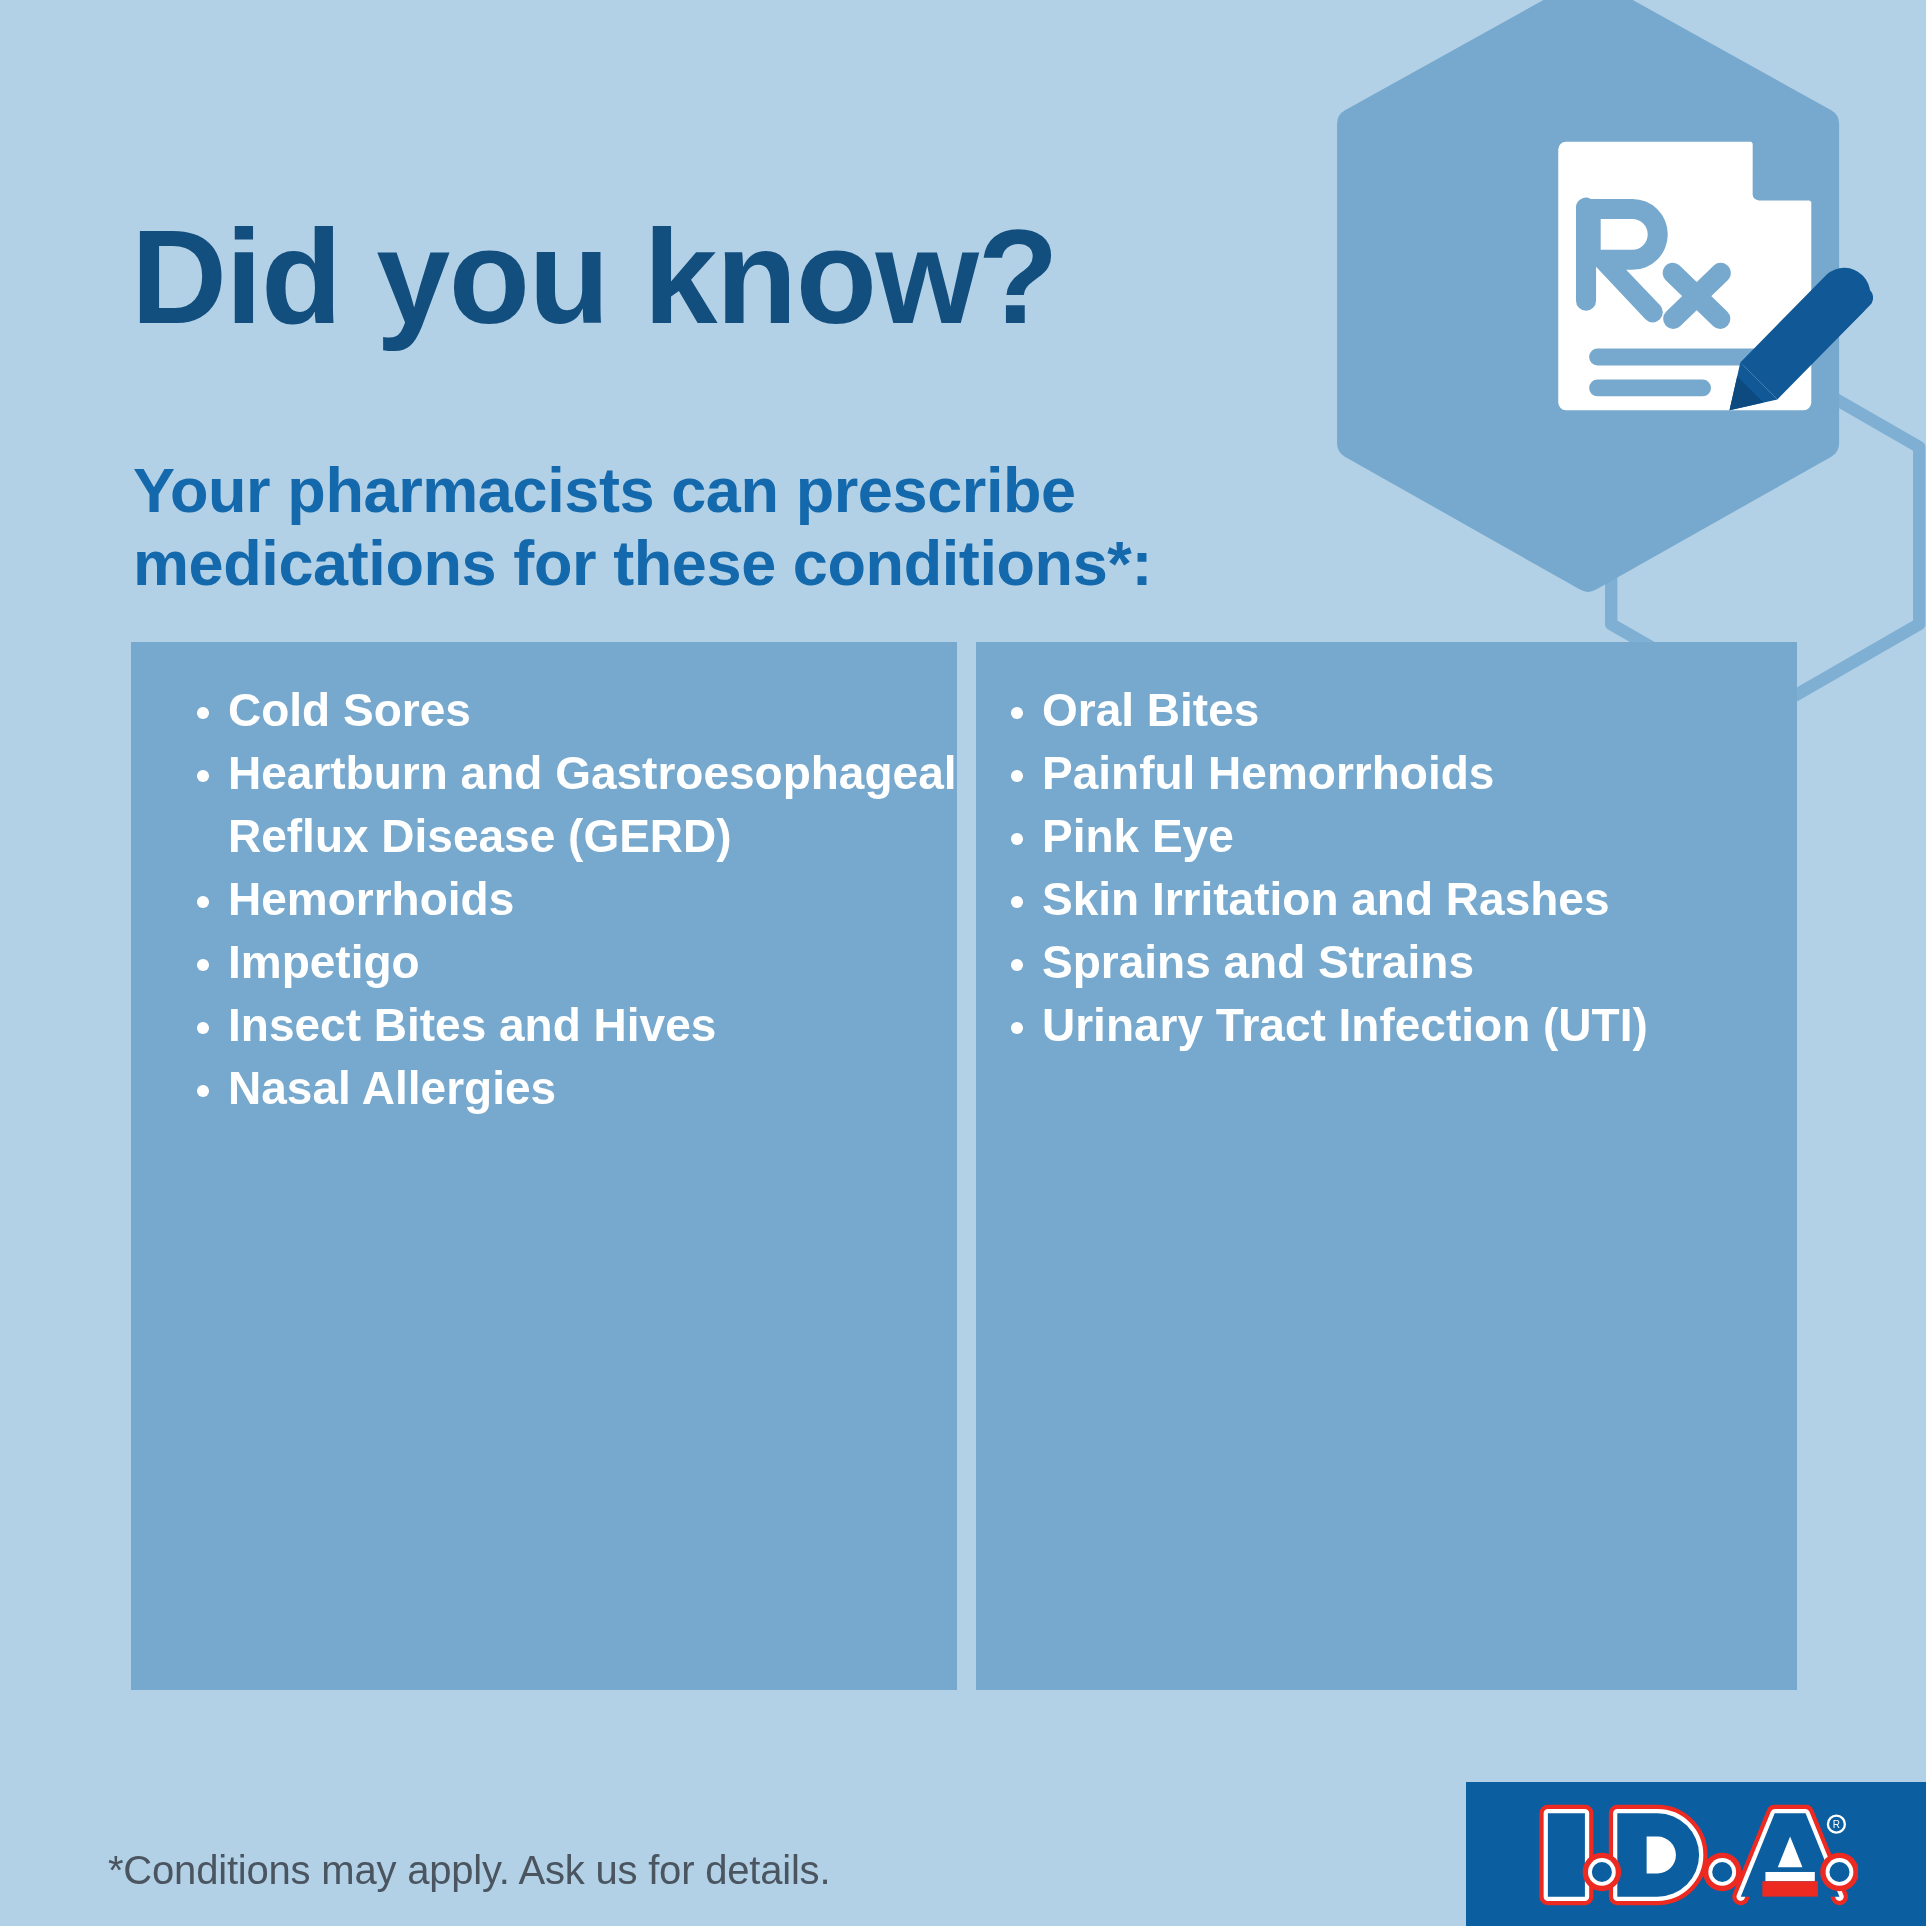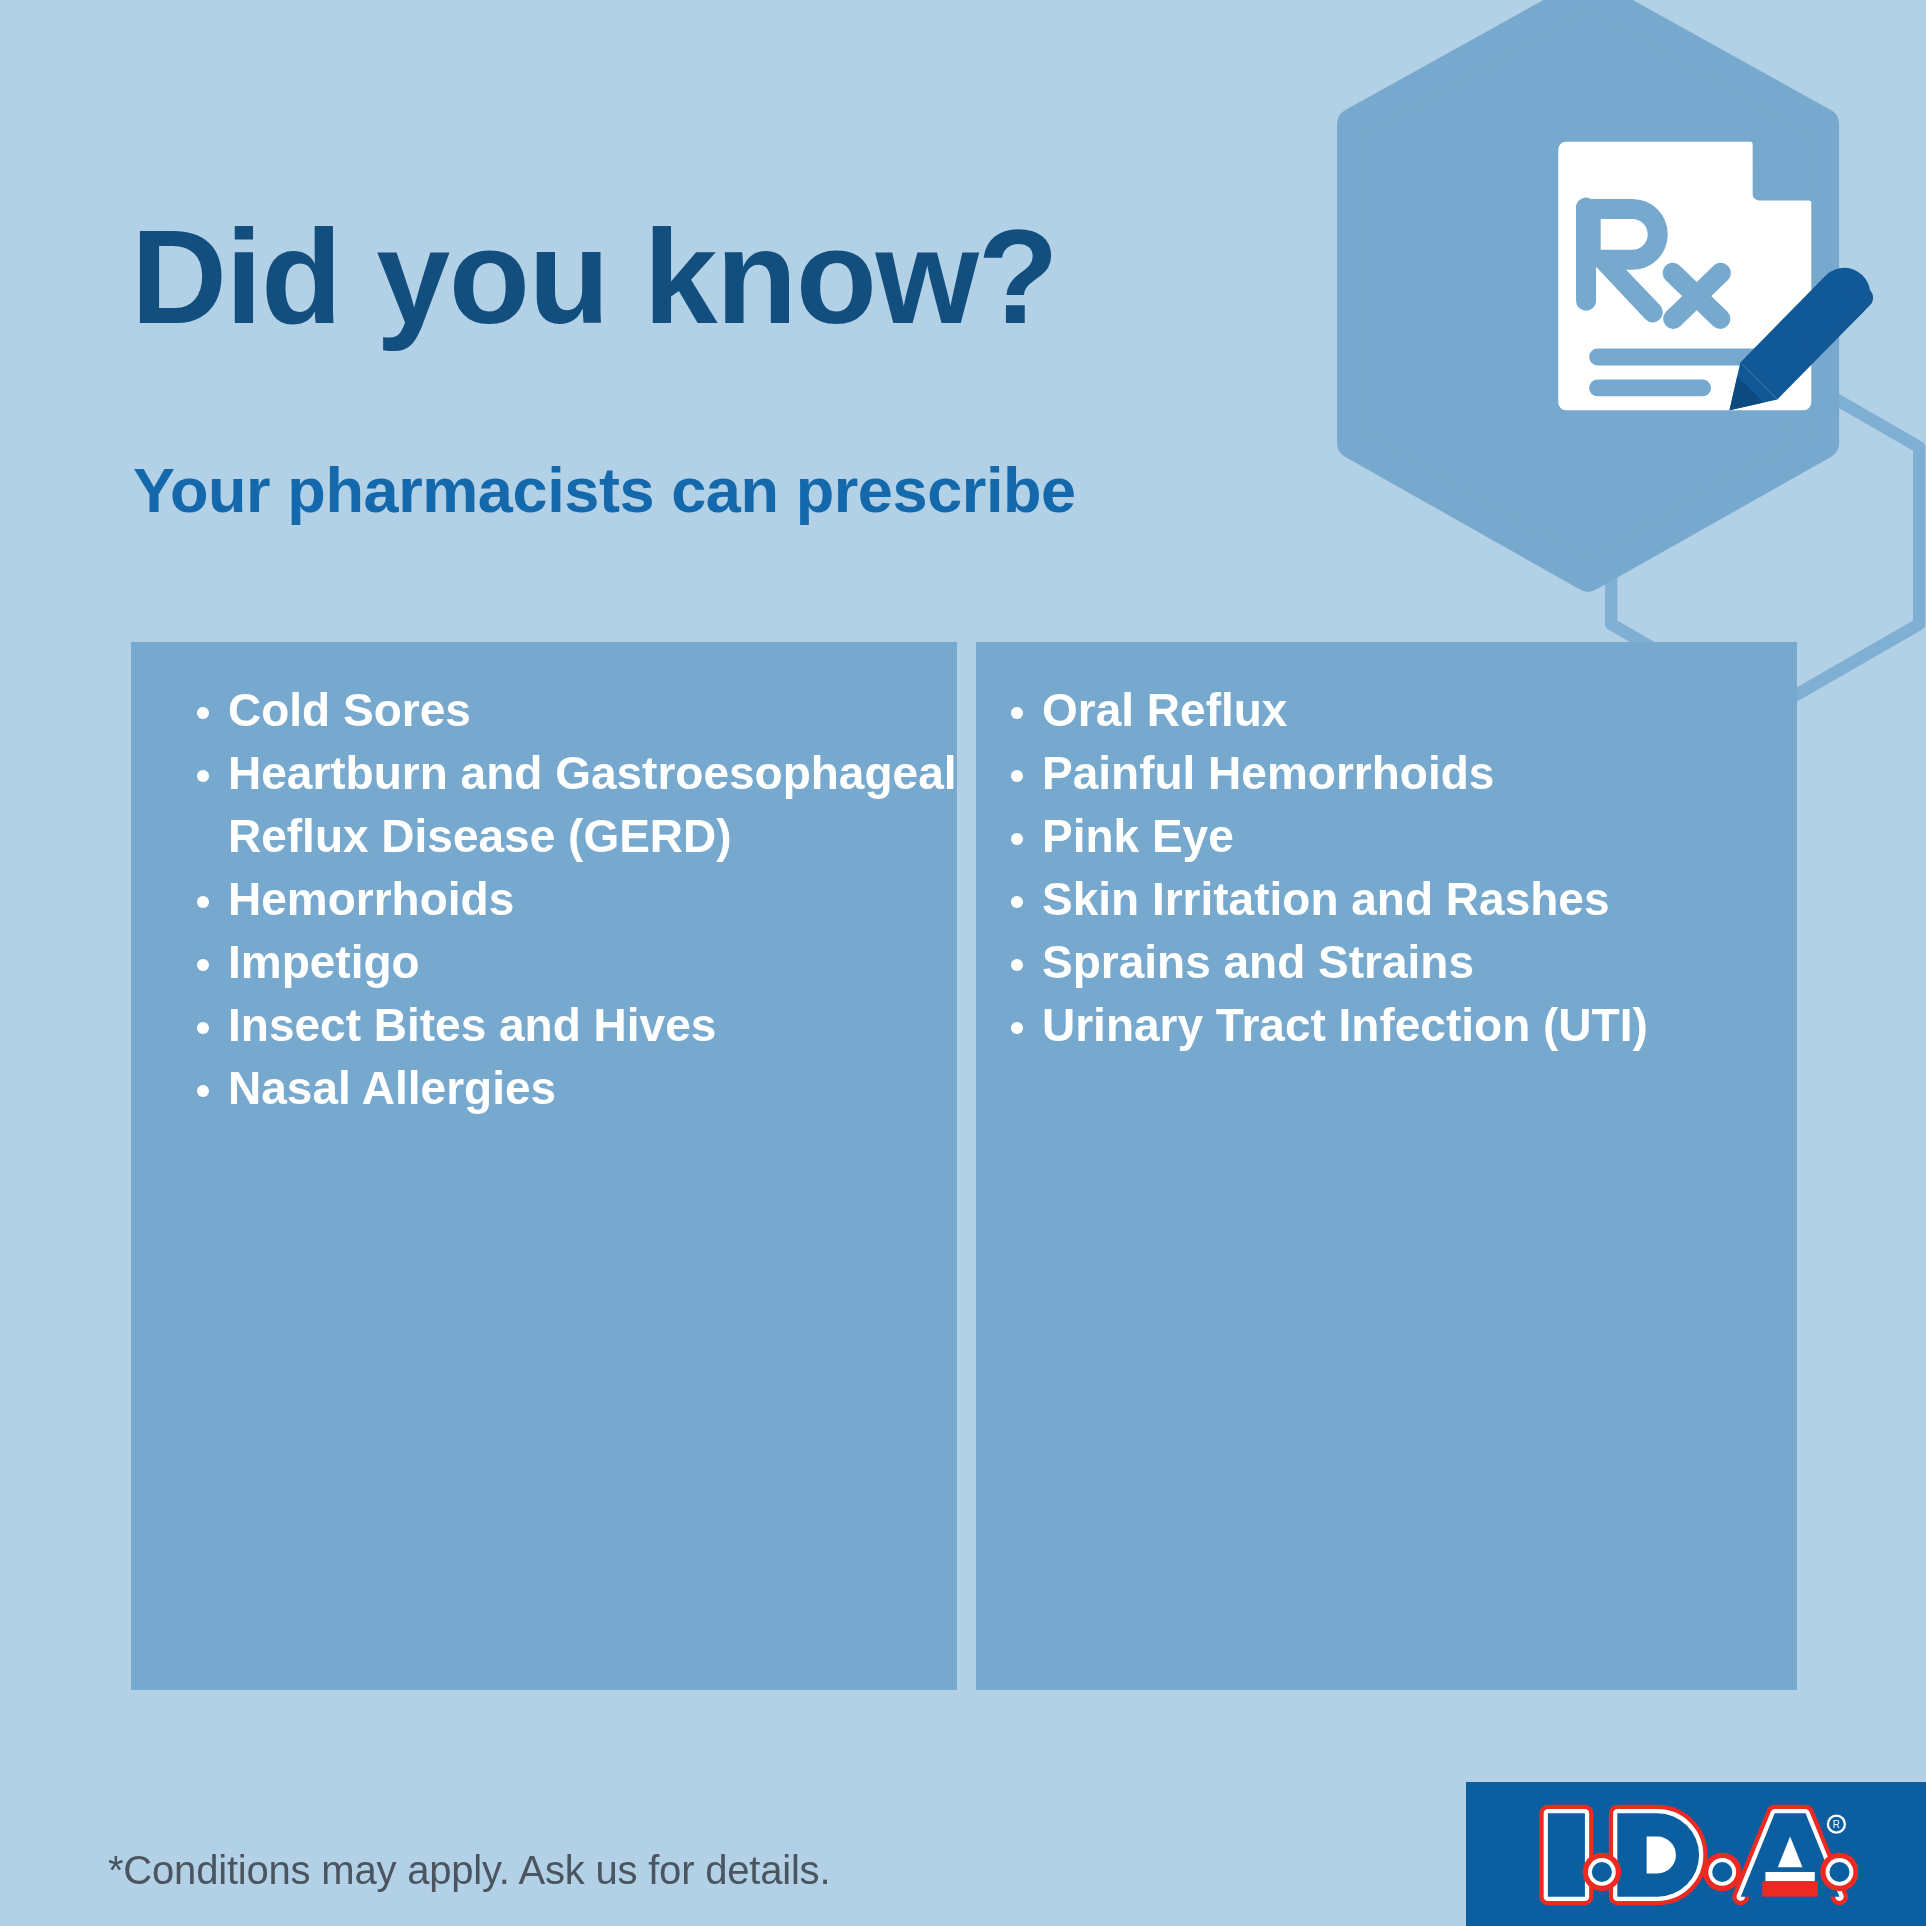--- a/index.html
+++ b/index.html
@@ -173,36 +173,37 @@
         <path d="M 234 362 l 10 -44 l 34 34 Z" fill="#0d4a80"></path>
         <path d="M 396 206 a 14 14 0 0 1 20 20 l -60 60 a 14 14 0 0 1 -20 -20 Z" fill="#115896"></path>
       </g>
     </svg>
   </div>
 
   <h1 class="headline">Did you know?</h1>
 
   <h2 class="subhead">
     <span class="line">Your pharmacists can prescribe</span>
+    <span class="line">medications for these conditions*:</span>
   </h2>
 
   <div class="panel panel-left">
     <ul class="cond-list">
       <li>Cold Sores</li>
       <li>Heartburn and Gastroesophageal Reflux Disease (GERD)</li>
       <li>Hemorrhoids</li>
       <li>Impetigo</li>
       <li>Insect Bites and Hives</li>
       <li>Nasal Allergies</li>
     </ul>
   </div>
 
   <div class="panel panel-right">
     <ul class="cond-list">
-      <li>Oral Reflux</li>
+      <li>Oral Bites</li>
       <li>Painful Hemorrhoids</li>
       <li>Pink Eye</li>
       <li>Skin Irritation and Rashes</li>
       <li>Sprains and Strains</li>
       <li>Urinary Tract Infection (UTI)</li>
     </ul>
   </div>
 
   <div class="footnote">*Conditions may apply. Ask us for details.</div>
 

